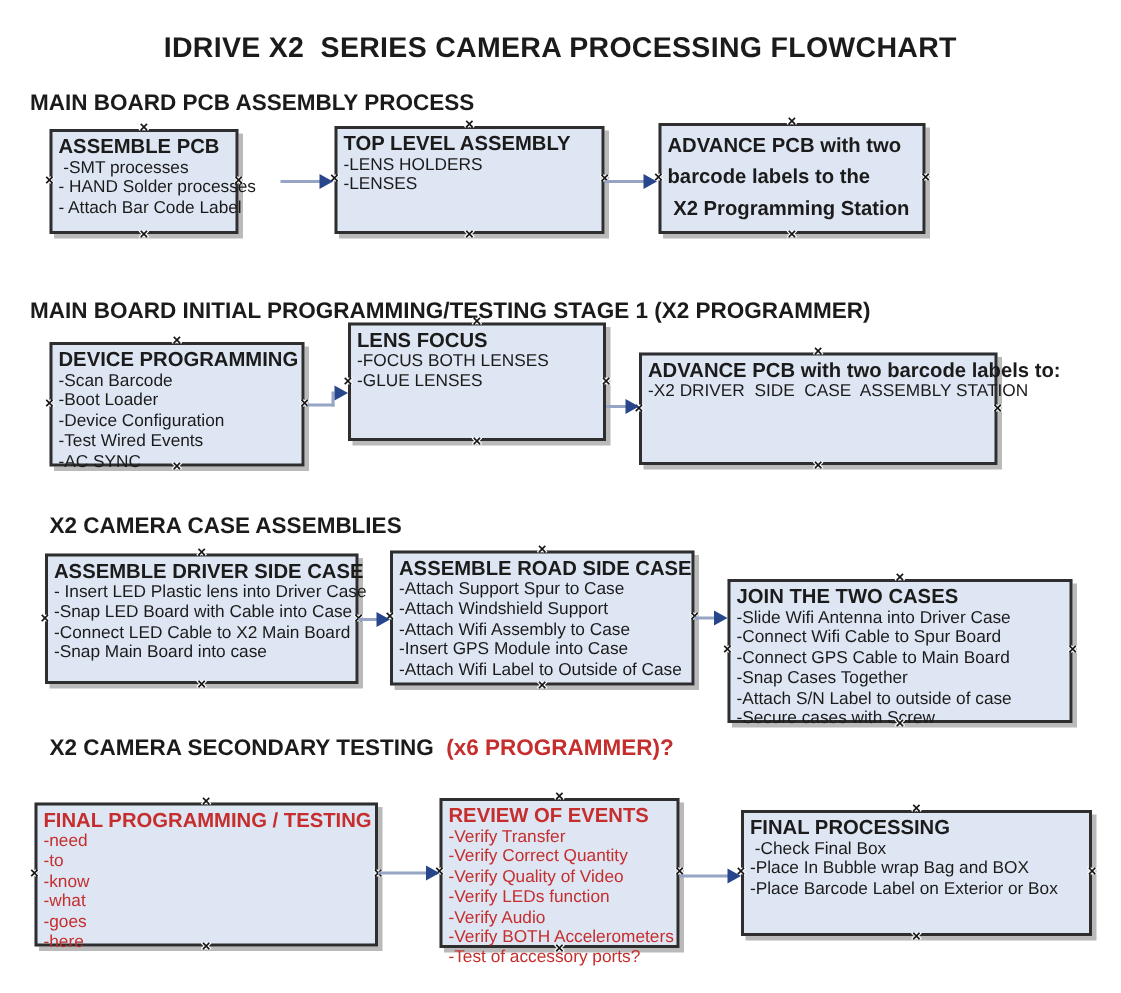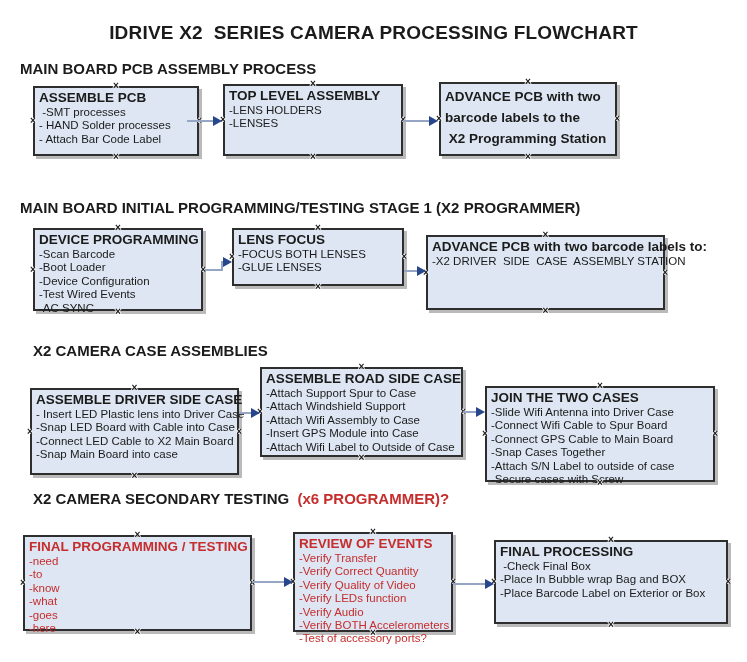--- a/index.html
+++ b/index.html
@@ -35,21 +35,21 @@
 
 <div class="stage">
 
   <div class="chart-title">IDRIVE X2  SERIES CAMERA PROCESSING FLOWCHART</div>
 
   <div class="sec-heading" style="left:20px;top:60px;">MAIN BOARD PCB ASSEMBLY PROCESS</div>
   <div class="sec-heading" style="left:20px;top:199px;">MAIN BOARD INITIAL PROGRAMMING/TESTING STAGE 1 (X2 PROGRAMMER)</div>
   <div class="sec-heading" style="left:33px;top:342px;">X2 CAMERA CASE ASSEMBLIES</div>
   <div class="sec-heading" style="left:33px;top:490px;"><span>X2 CAMERA SECONDARY TESTING  </span><span class="red">(x6 PROGRAMMER)?</span></div>
 
-  <div class="box" style="left:33px;top:86px;width:166px;height:70px;">
+  <div class="box" style="left:33px;top:86px;width:126px;height:70px;">
     <div class="box-title">ASSEMBLE PCB</div>
     <div class="box-item"> -SMT processes</div>
     <div class="box-item">- HAND Solder processes</div>
     <div class="box-item">- Attach Bar Code Label</div>
     <span class="cp cp-t"></span>
       <span class="cp cp-b"></span>
       <span class="cp cp-l"></span>
       <span class="cp cp-r"></span>
   </div>
 
@@ -79,40 +79,40 @@
     <div class="box-item">-Boot Loader</div>
     <div class="box-item">-Device Configuration</div>
     <div class="box-item">-Test Wired Events</div>
     <div class="box-item">-AC SYNC</div>
     <span class="cp cp-t"></span>
       <span class="cp cp-b"></span>
       <span class="cp cp-l"></span>
       <span class="cp cp-r"></span>
   </div>
 
-  <div class="box" style="left:232px;top:228px;width:172px;height:58px;">
+  <div class="box" style="left:232px;top:215px;width:172px;height:79px;">
     <div class="box-title">LENS FOCUS</div>
     <div class="box-item">-FOCUS BOTH LENSES</div>
     <div class="box-item">-GLUE LENSES</div>
     <span class="cp cp-t"></span>
       <span class="cp cp-b"></span>
       <span class="cp cp-l"></span>
       <span class="cp cp-r"></span>
   </div>
 
   <div class="box" style="left:426px;top:235px;width:239px;height:75px;">
     <div class="box-title">ADVANCE PCB with two barcode labels to:</div>
     <div class="box-item">-X2 DRIVER  SIDE  CASE  ASSEMBLY STATION</div>
     <span class="cp cp-t"></span>
       <span class="cp cp-b"></span>
       <span class="cp cp-l"></span>
       <span class="cp cp-r"></span>
   </div>
 
-  <div class="box" style="left:30px;top:388px;width:209px;height:87px;">
+  <div class="box" style="left:30px;top:369px;width:209px;height:87px;">
     <div class="box-title">ASSEMBLE DRIVER SIDE CASE</div>
     <div class="box-item">- Insert LED Plastic lens into Driver Case</div>
     <div class="box-item">-Snap LED Board with Cable into Case</div>
     <div class="box-item">-Connect LED Cable to X2 Main Board</div>
     <div class="box-item">-Snap Main Board into case</div>
     <span class="cp cp-t"></span>
       <span class="cp cp-b"></span>
       <span class="cp cp-l"></span>
       <span class="cp cp-r"></span>
   </div>

